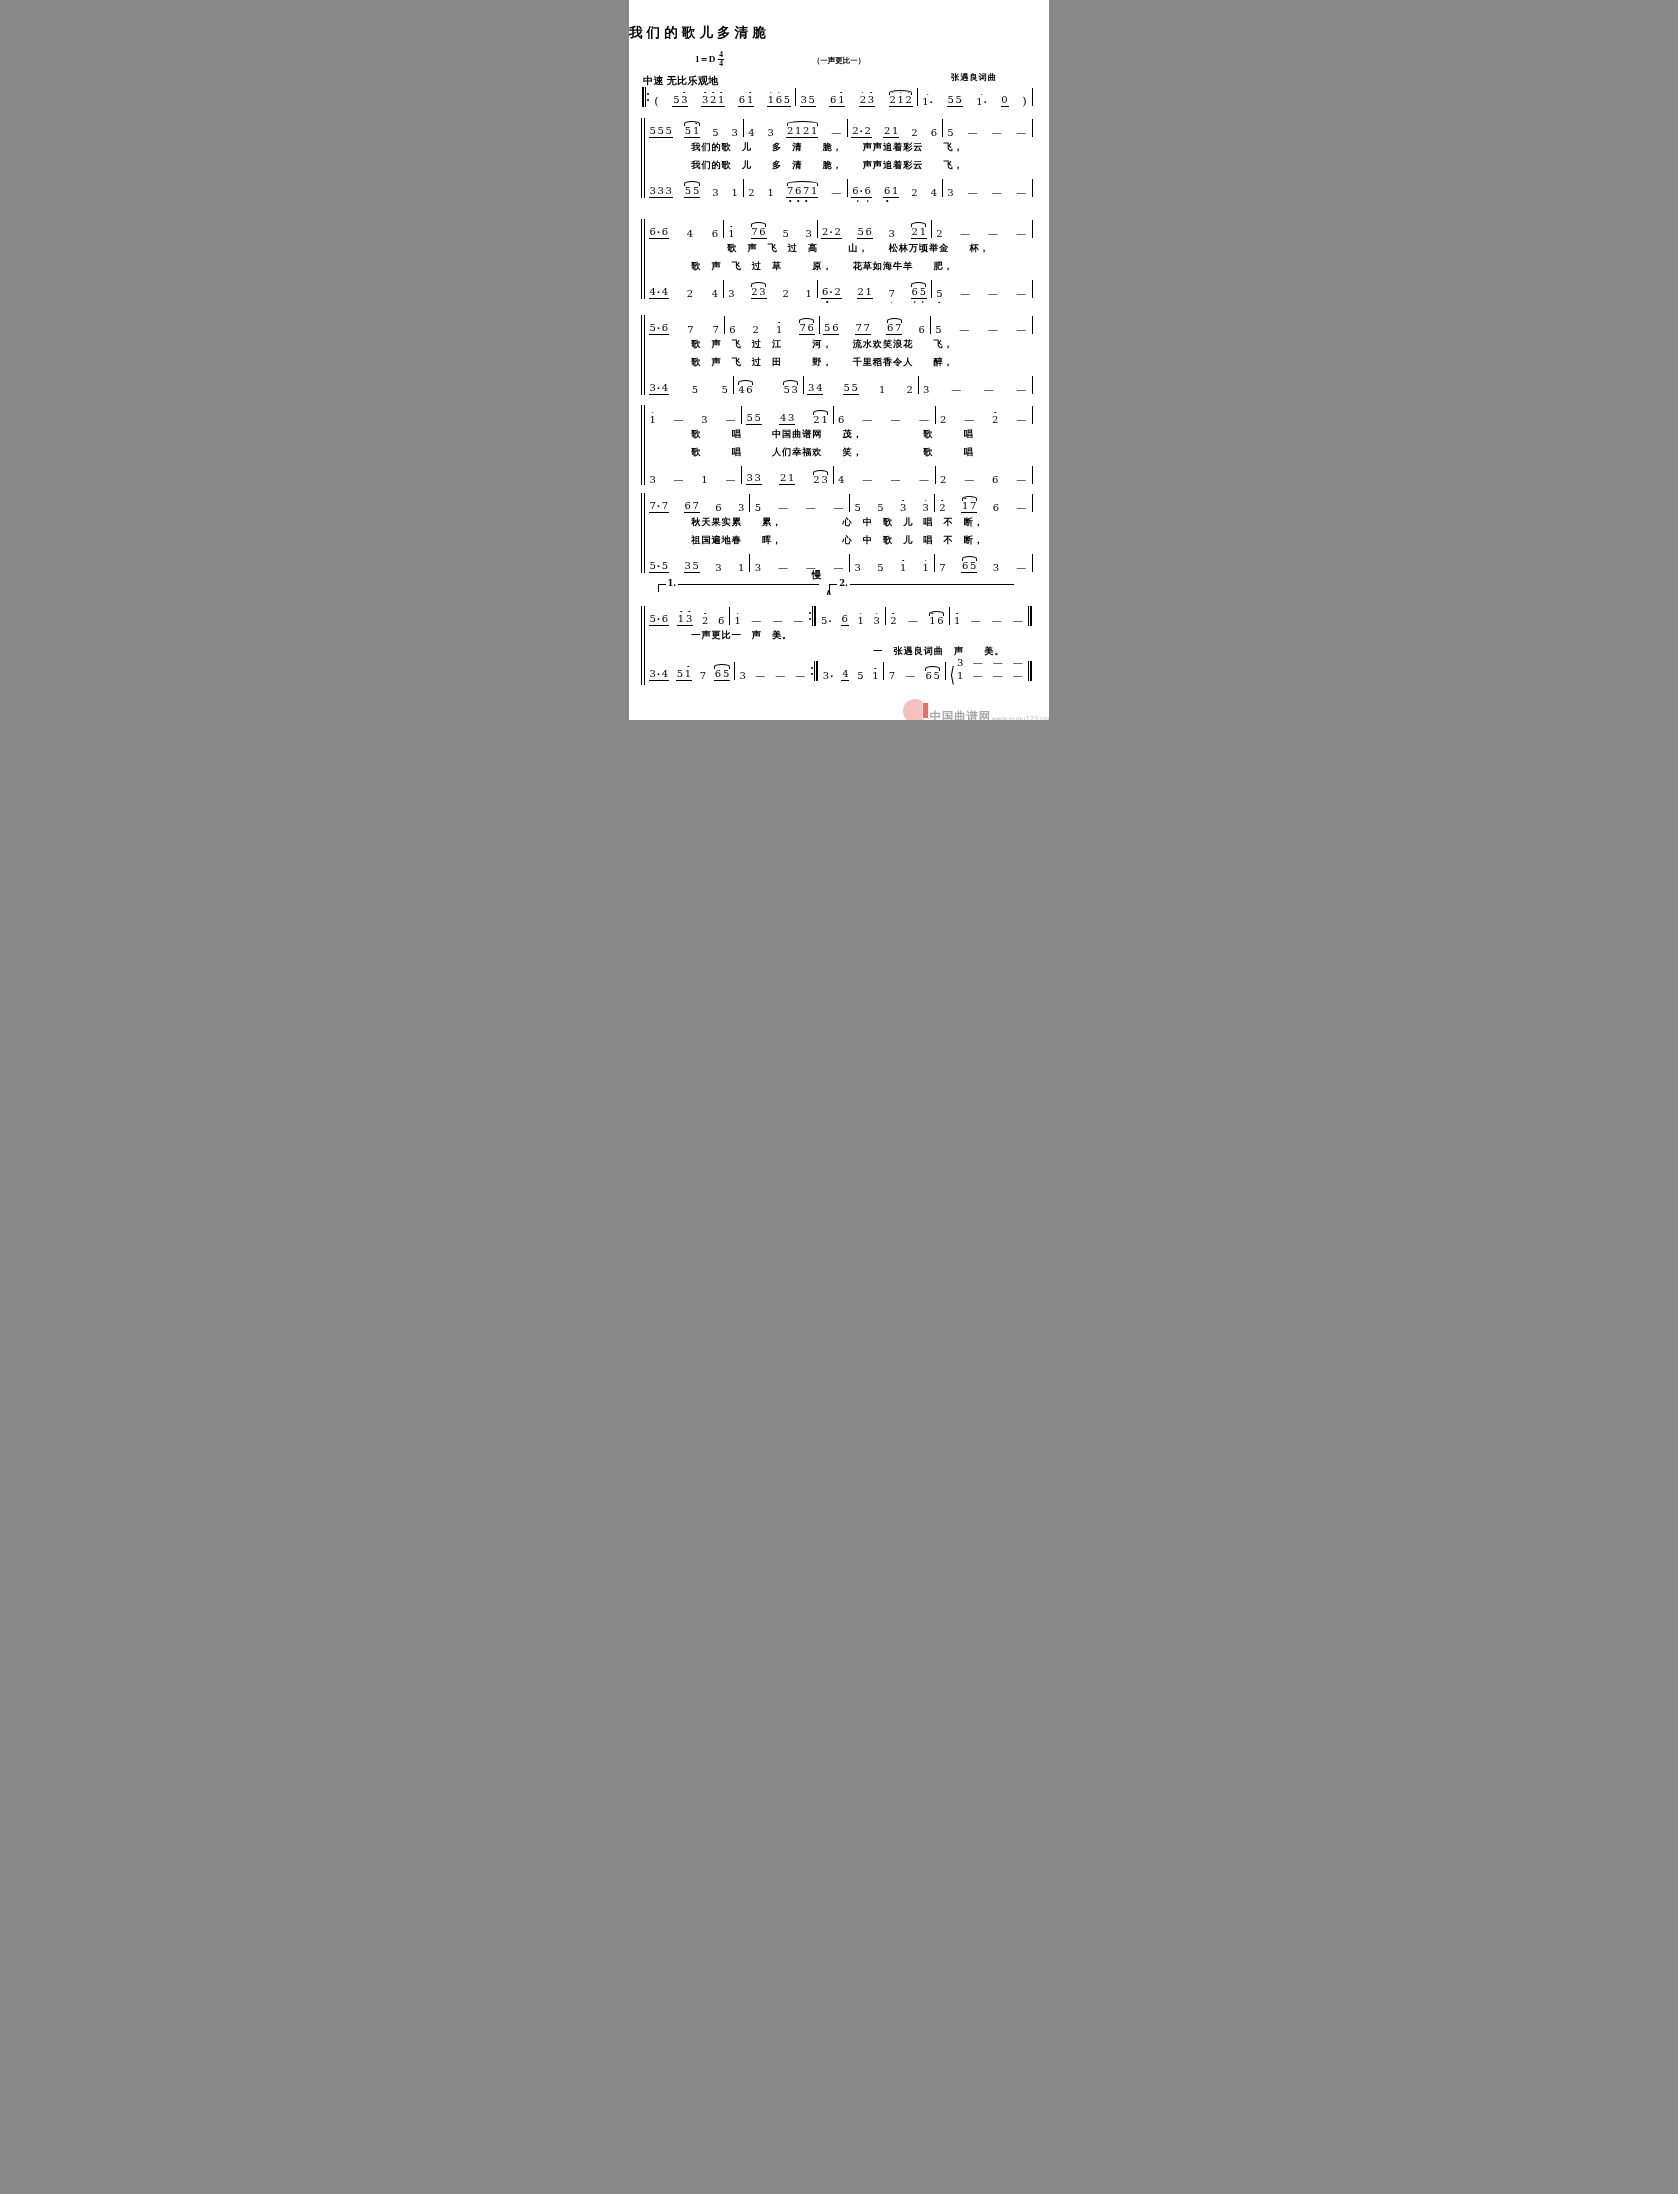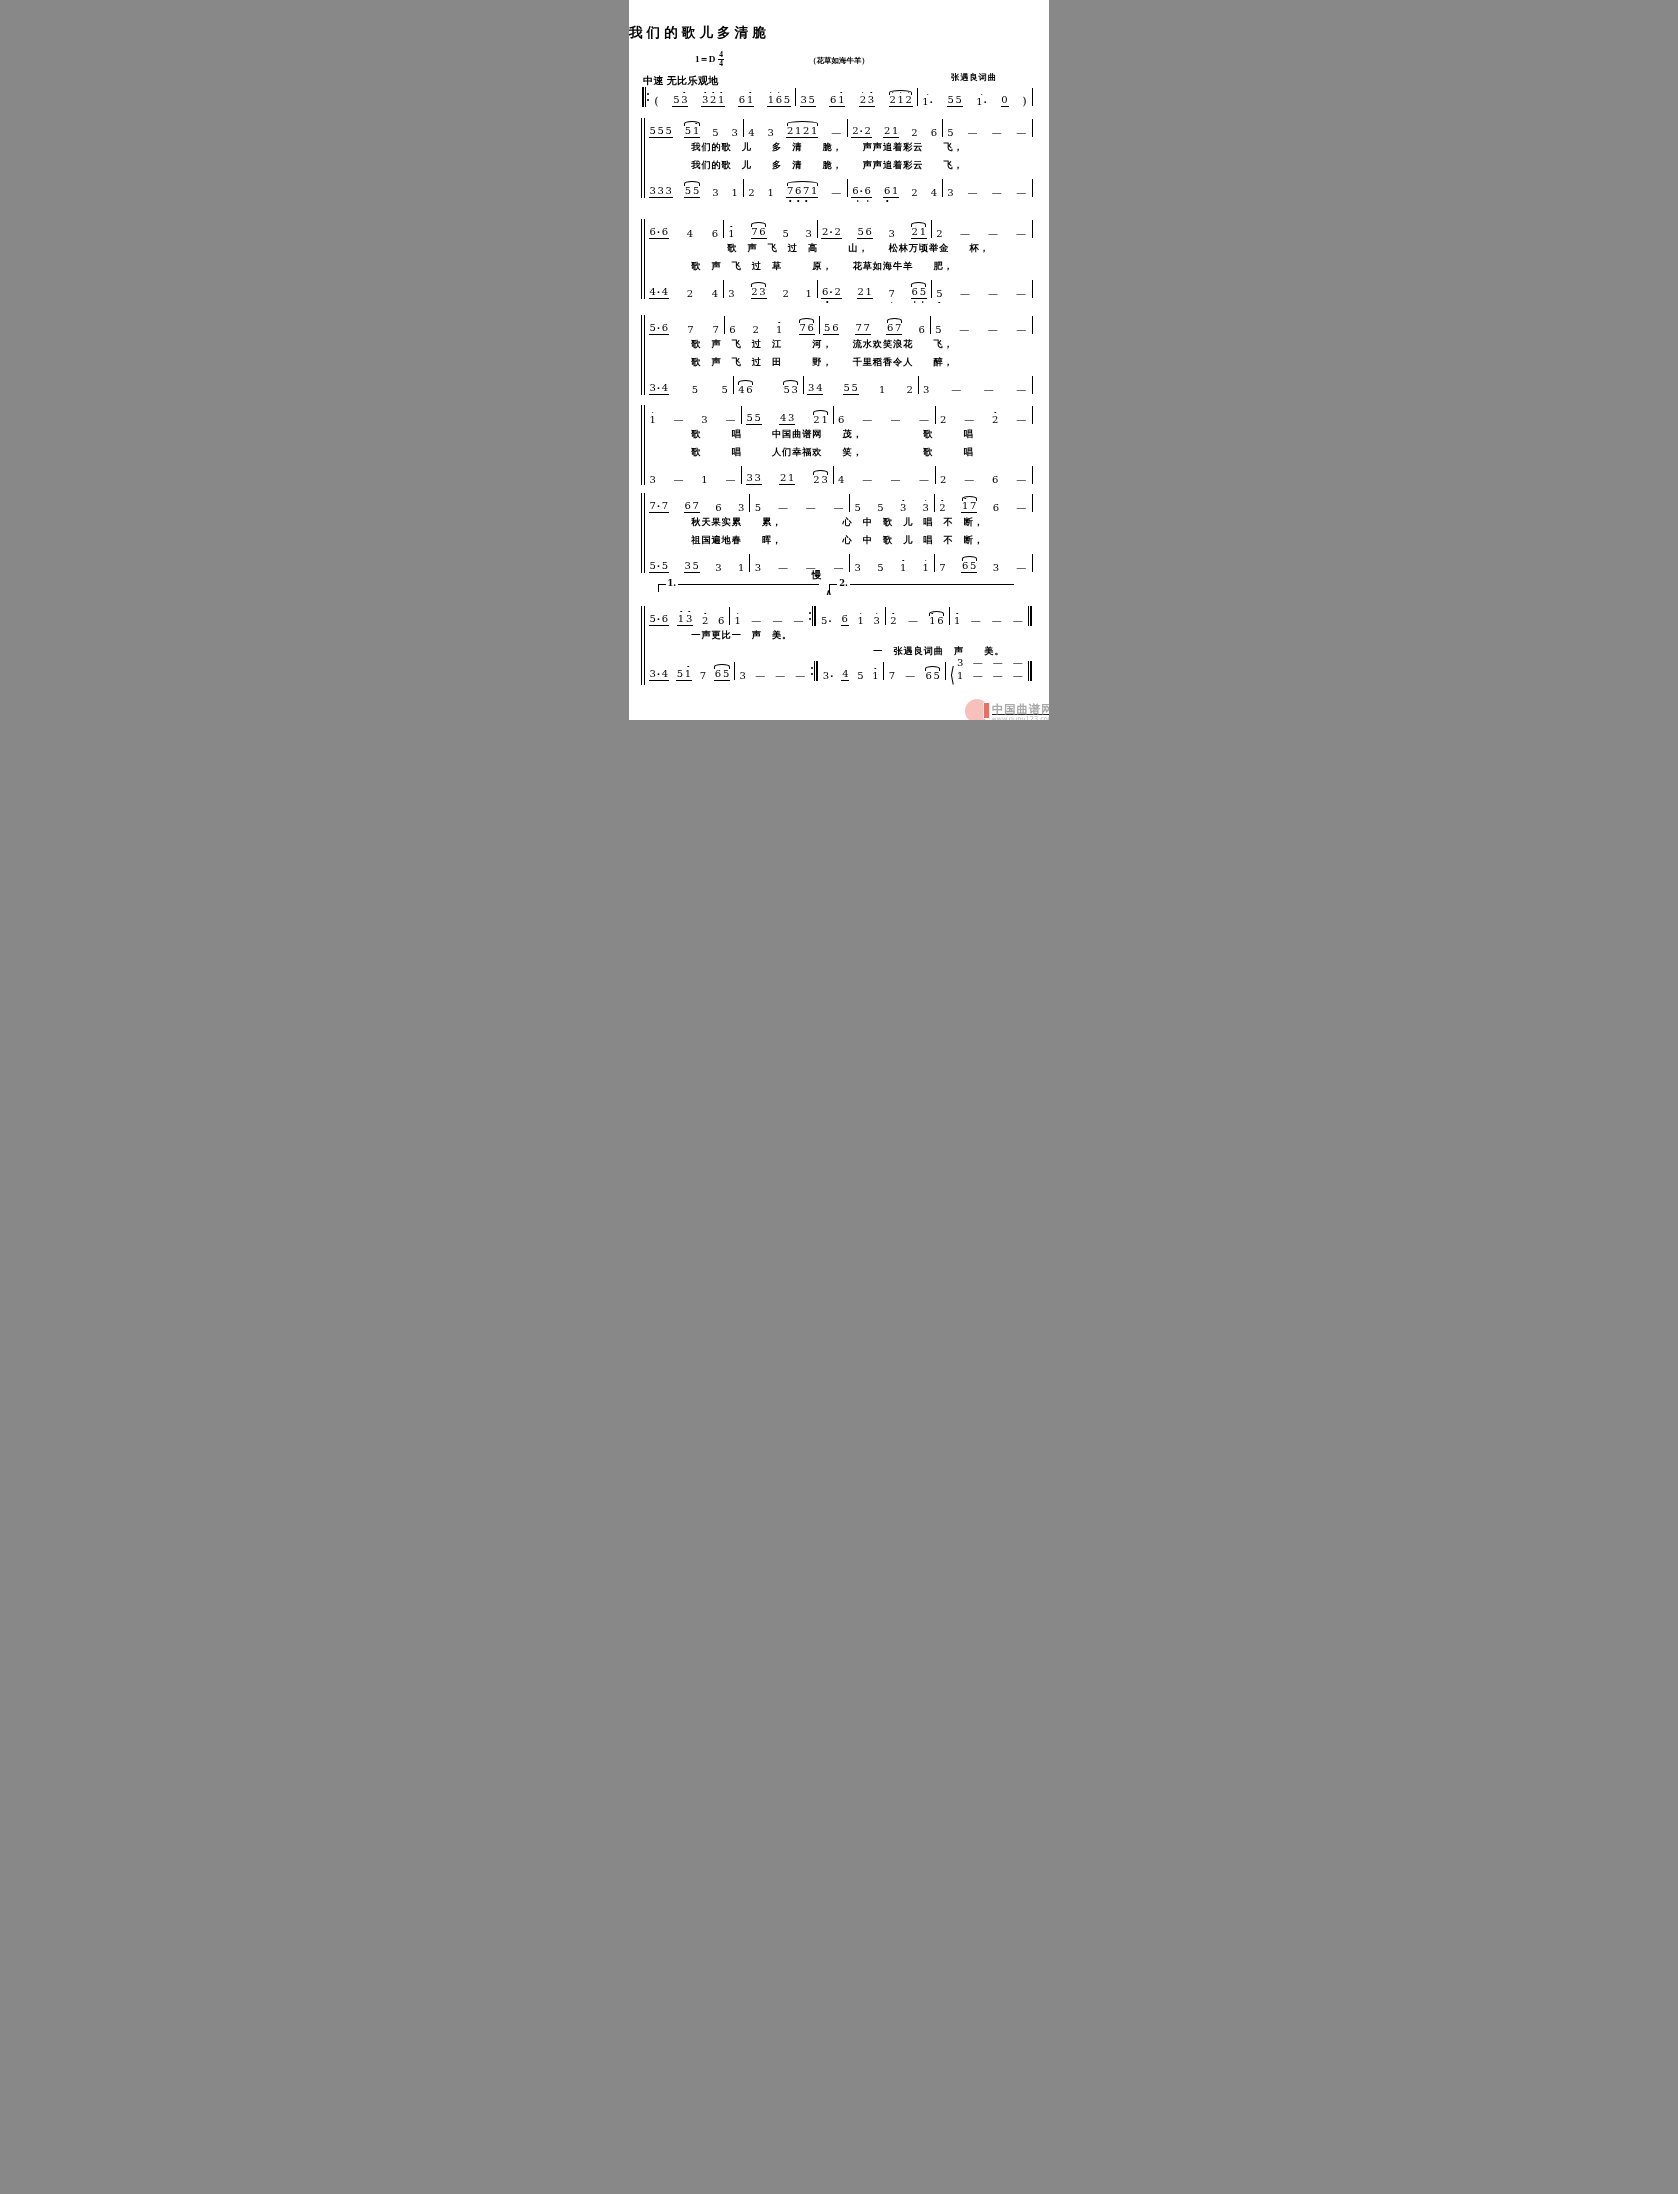--- a/index.html
+++ b/index.html
@@ -54,40 +54,40 @@
   .volta{position:absolute;height:7px;border-top:0.9px solid #000;border-left:0.9px solid #000;}
   .volta span{position:relative;top:-6.6px;left:7px;font-size:8.3px;font-weight:700;
               font-family:"DejaVu Serif",serif;background:#fff;padding:0 1.8px;}
   .slow{position:absolute;font-size:9.7px;font-weight:700;}
   .ferm{position:absolute;font-size:8px;font-weight:700;font-family:"DejaVu Sans",sans-serif;}
   
   .wm{position:absolute;right:-5.3px;bottom:-2.6px;display:flex;align-items:flex-end;gap:2.6px;opacity:.85;}
   .wm .logo{width:24px;height:24px;border-radius:50%;background:#f6b7b0;position:relative;flex:none;}
   .wm .logo::after{content:"";position:absolute;right:-1.8px;top:3.5px;width:7px;height:16.7px;background:#e2574c;
                    border-radius:1.3px;box-shadow:0 0 0 0.9px #fff inset;}
-  .wm .txt{display:flex;flex-direction:column;align-items:center;line-height:1.05;text-decoration:underline;}
+  .wm .txt{display:flex;flex-direction:row;align-items:flex-end;line-height:1.05;}
   .wm .nm{font-size:11.4px;font-weight:700;color:#9a9a9a;letter-spacing:0.9px;}
   .wm .url{font-size:6.6px;color:#b0b0b0;font-family:"DejaVu Sans",sans-serif;}
 </style>
 </head>
 <body>
 
 <div class="page">
 
   <div class="title">我们的歌儿多清脆</div>
 
   <div class="keysig">
     <span>1＝D</span>
     <span class="timesig">
       <span class="num">4</span>
       <span class="den">4</span>
     </span>
   </div>
 
-  <div class="subtitle">（花草如海牛羊）</div>
+  <div class="subtitle">（一声更比一）</div>
   <div class="tempo">中速 无比乐观地</div>
   <div class="credit">张遇良词曲</div>
 
   <div id="music-mount">
       <div class="sys" style="top: 87px;">
         <div class="musicrow">
           <div class="rpt">
             <span class="thick"></span>
             <span class="thin"></span>
             <span class="dots">

